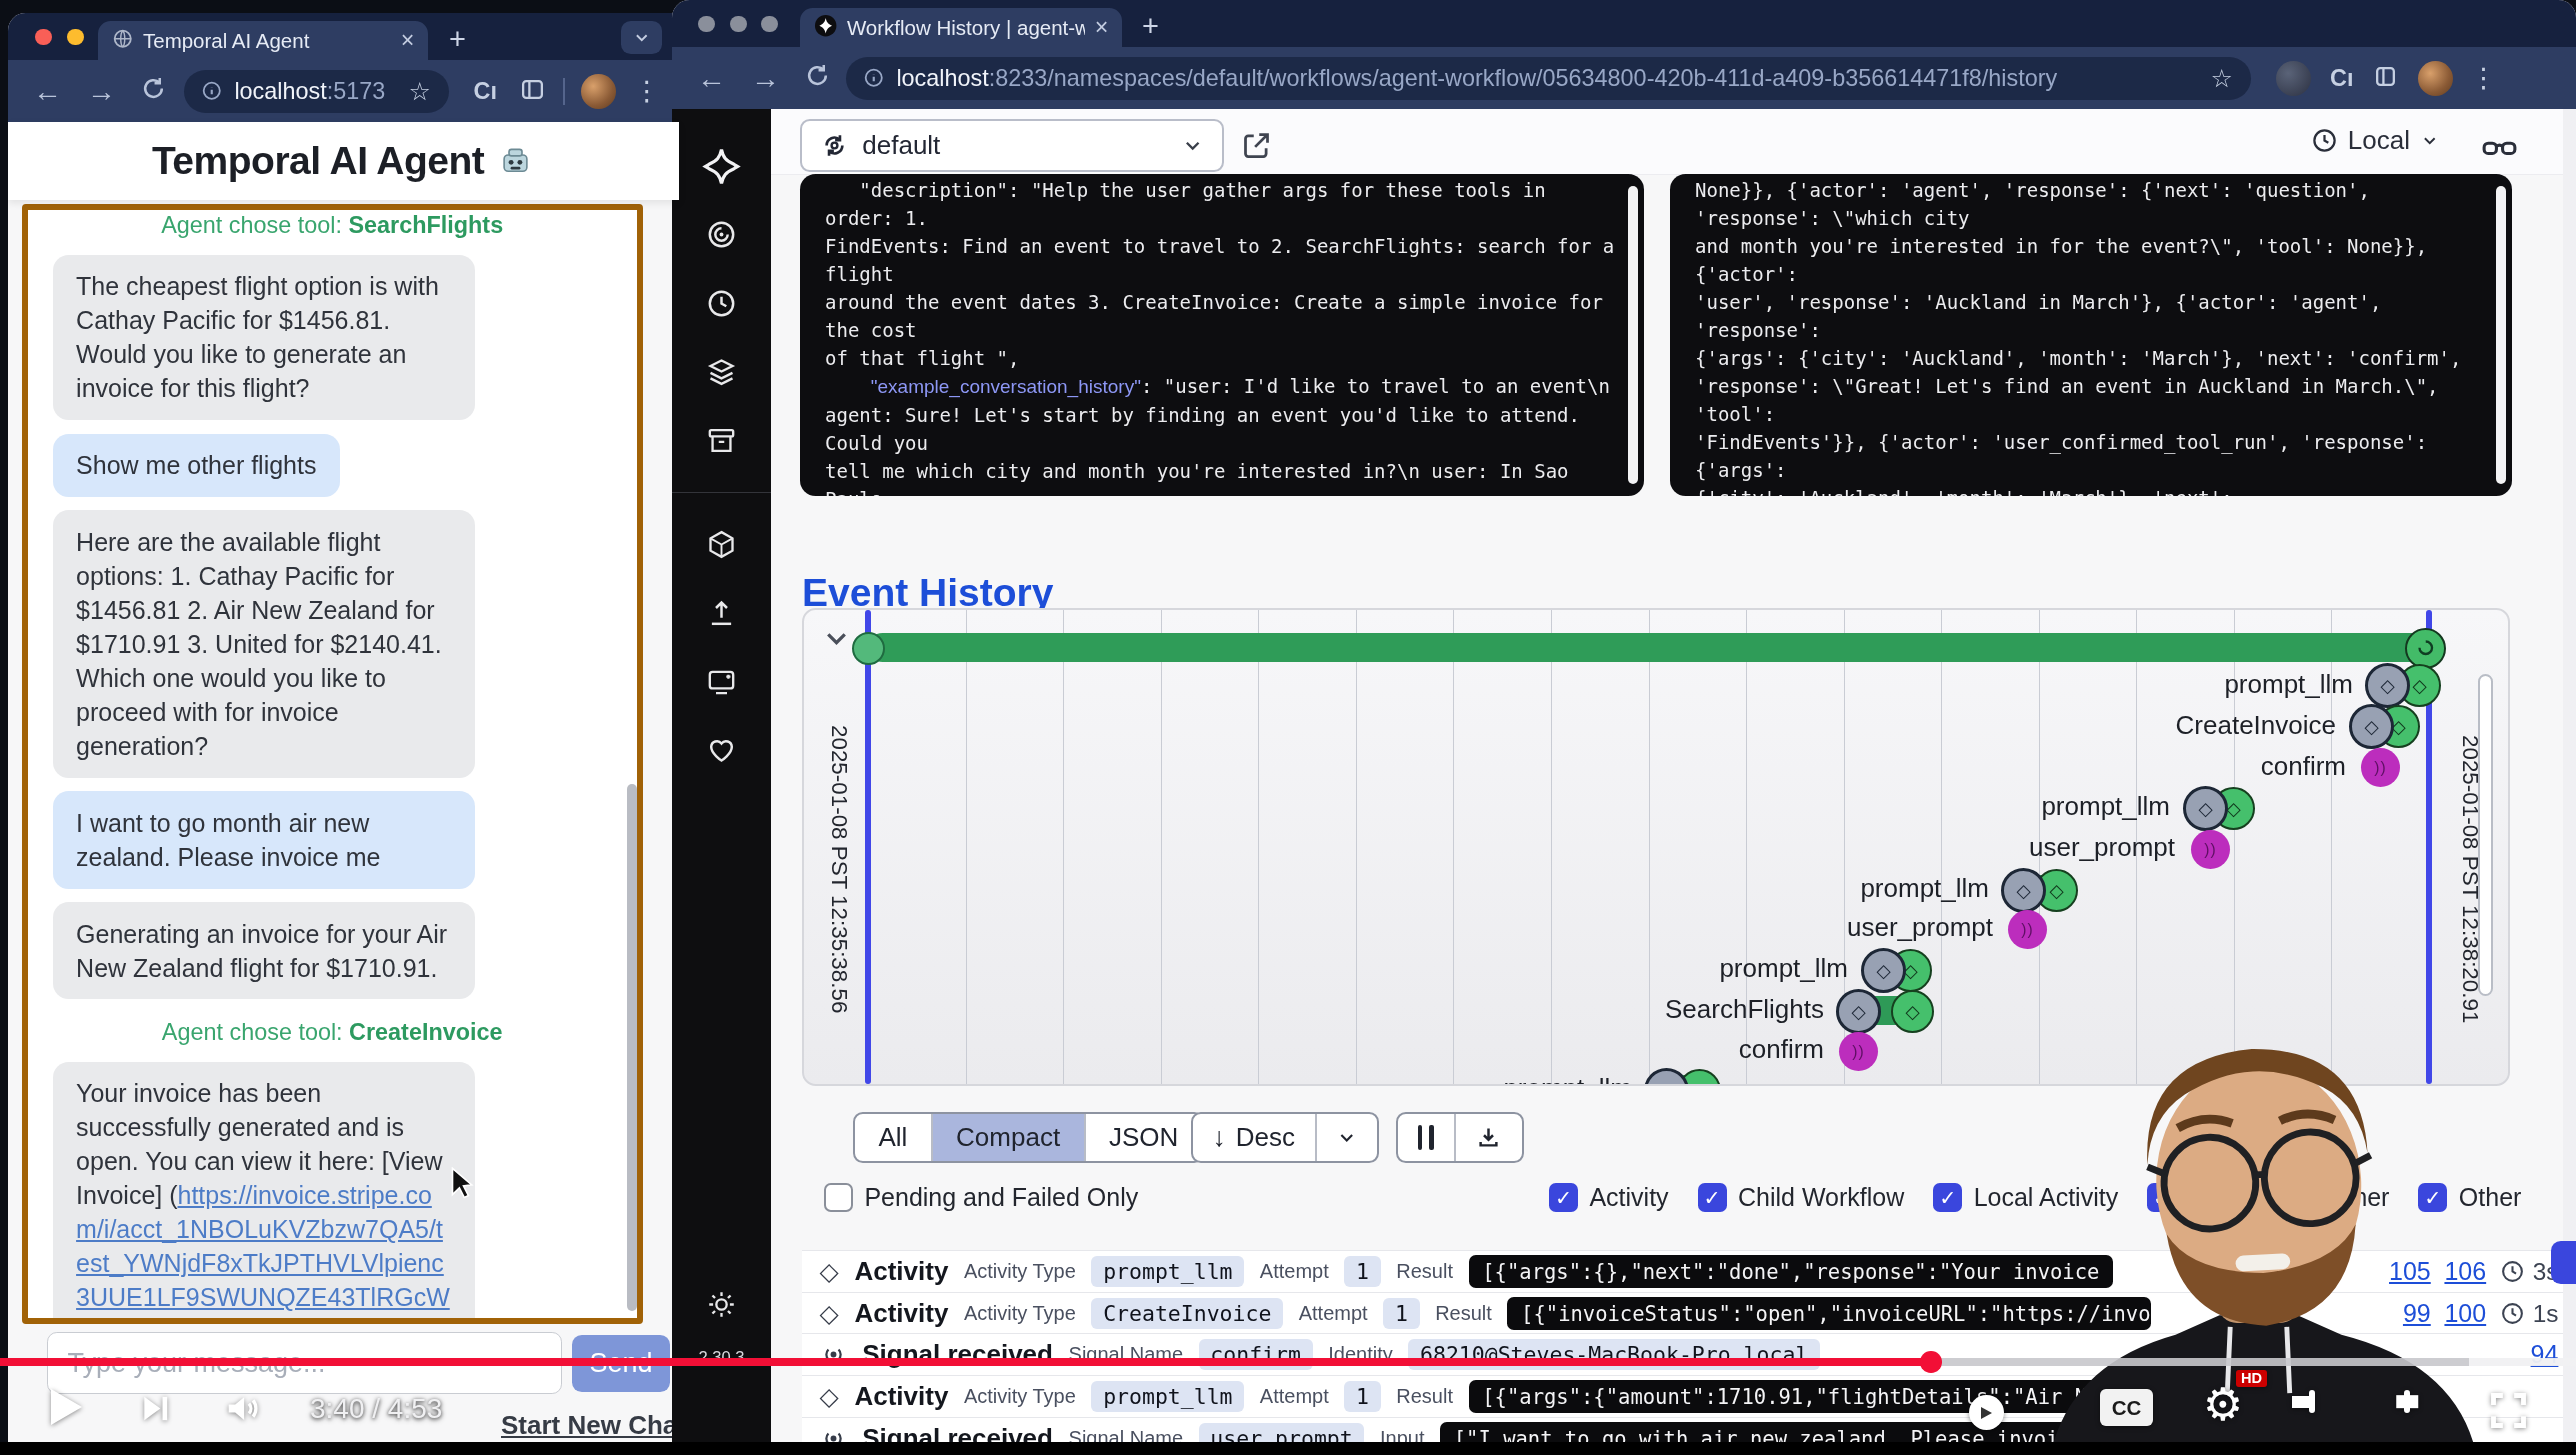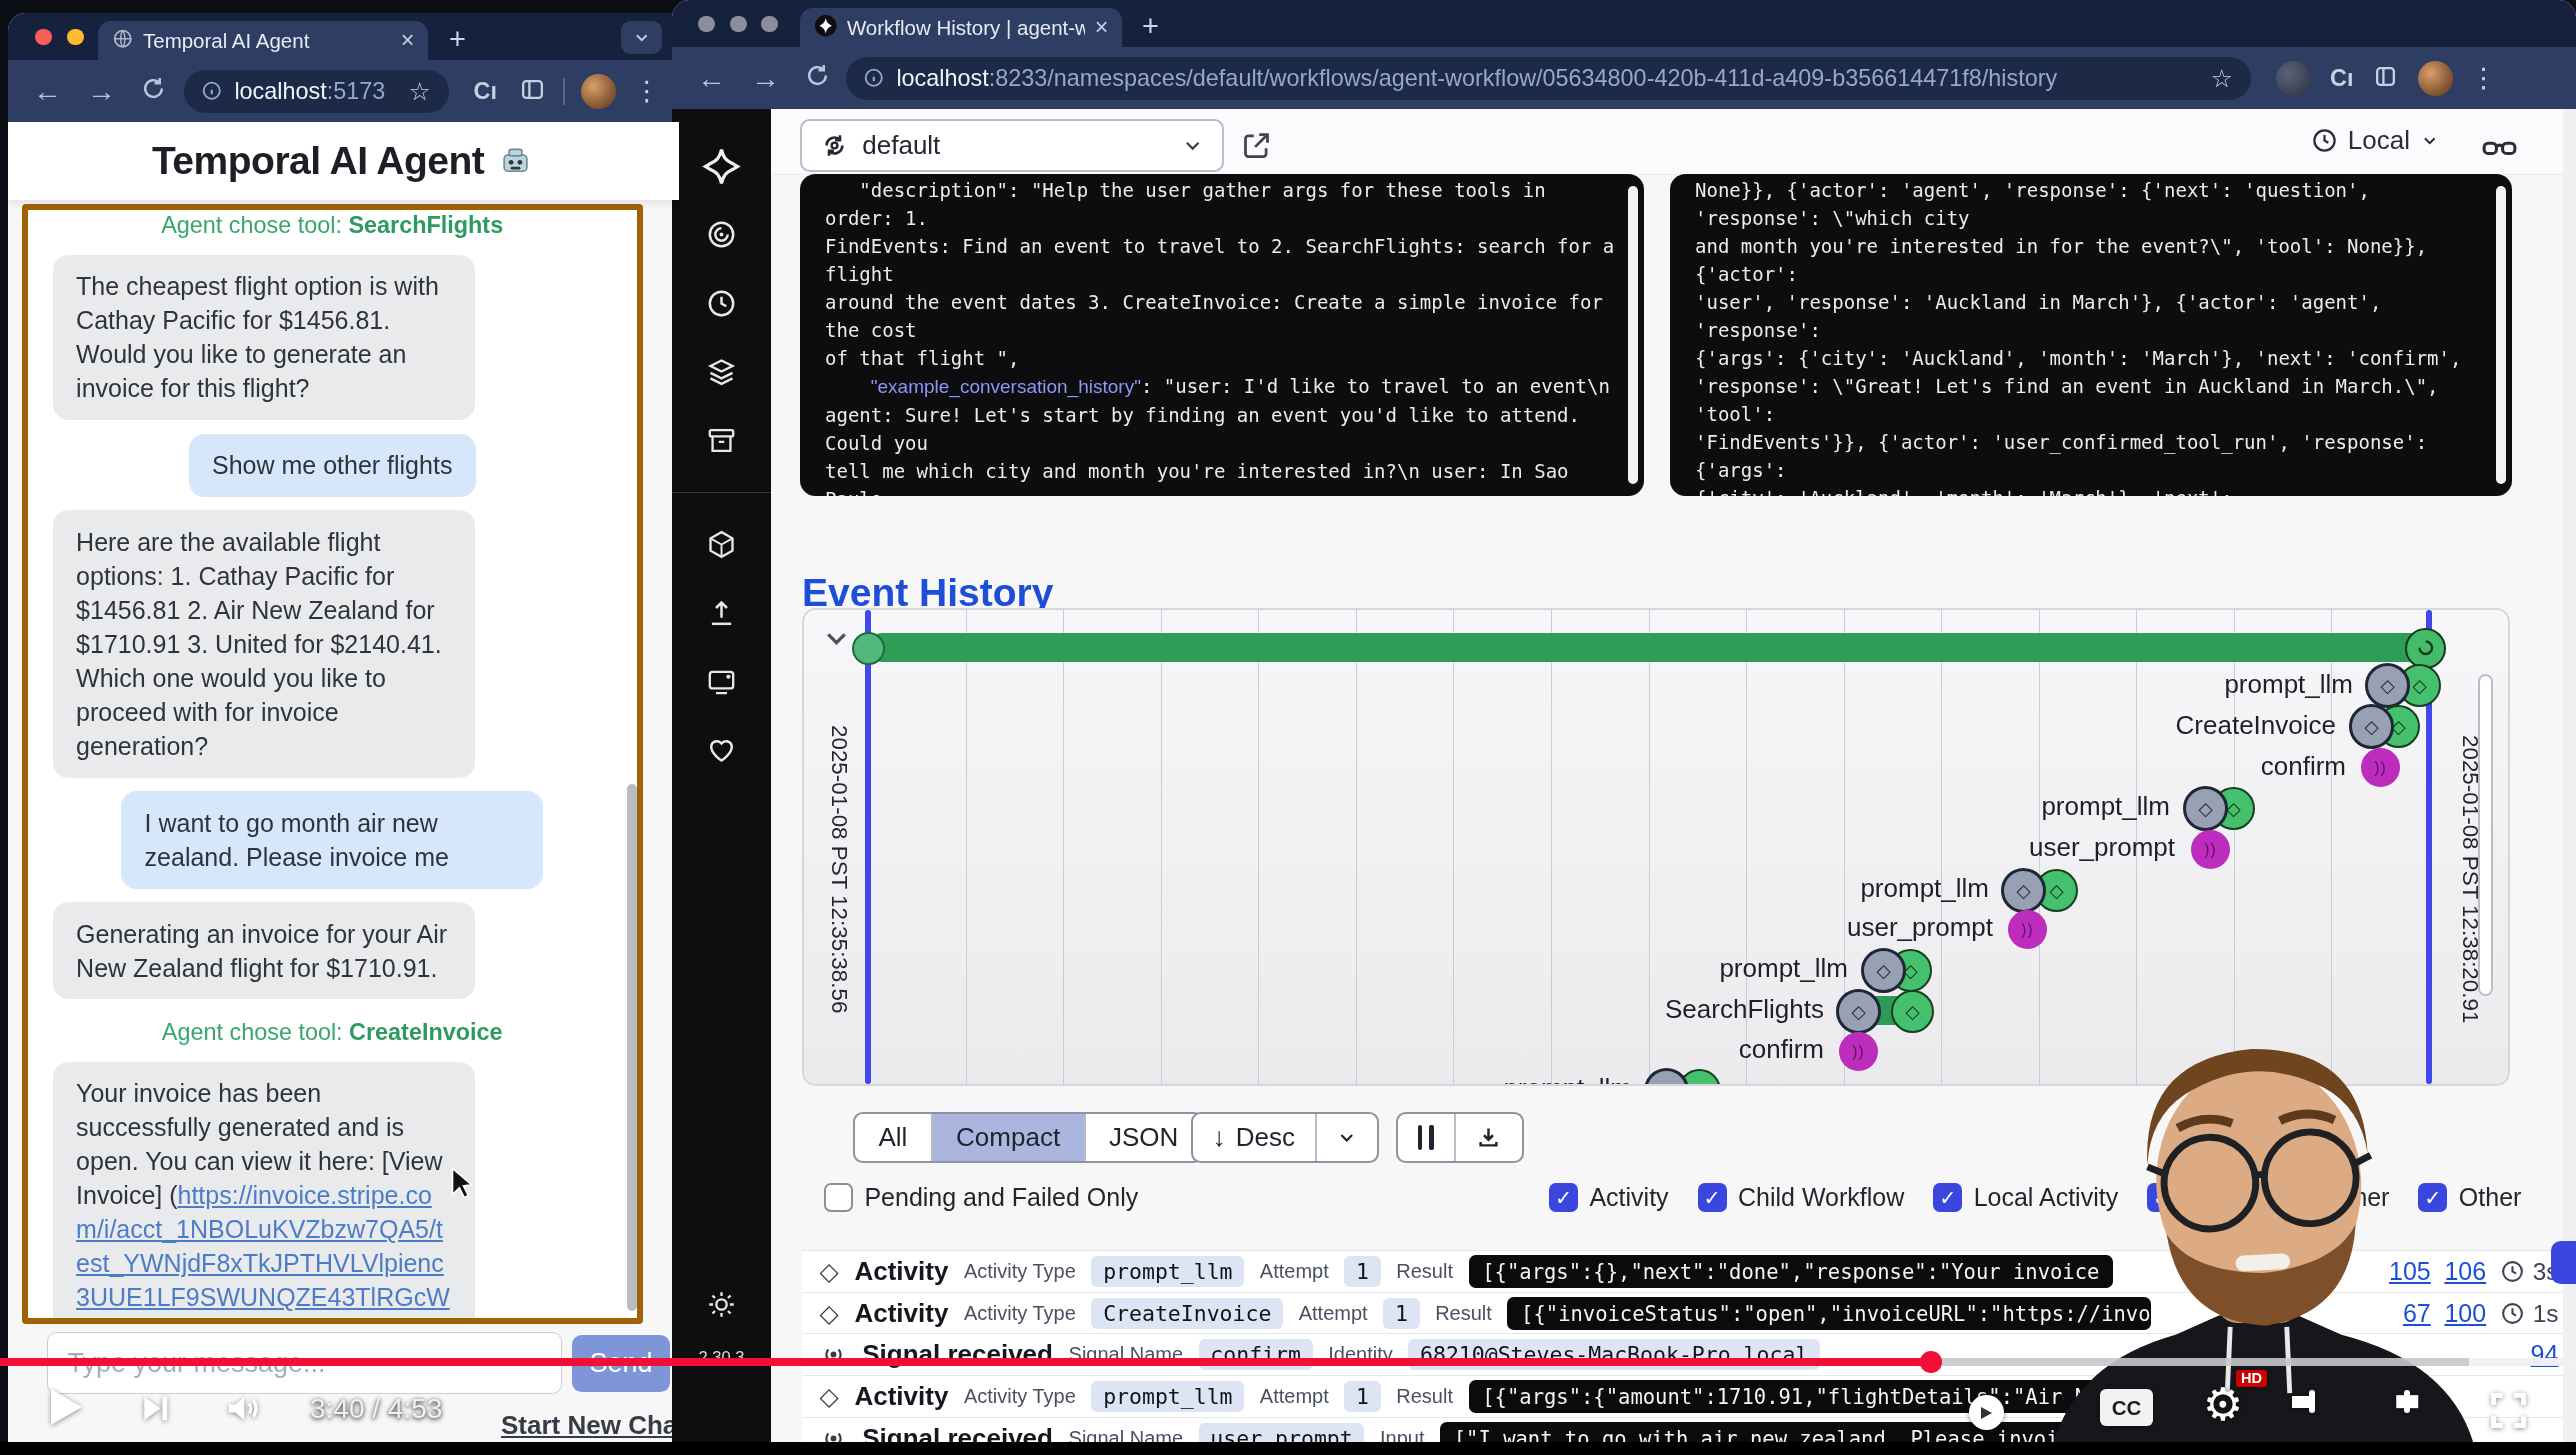--- a/index.html
+++ b/index.html
@@ -25,21 +25,21 @@
   .bar-ico{color:#c6d0e2;}
   .avatar{width:35px;height:35px;border-radius:50%;background:radial-gradient(circle at 35% 35%,#d9a06b,#8a5a35 60%,#5d3a1f);}
   
   .lp-header{position:absolute;top:109px;left:0;width:671px;height:78px;background:#fff;box-shadow:0 2.9px 7.8px rgba(0,0,0,.09);display:flex;align-items:center;justify-content:center;gap:11.7px;z-index:2;}
   .lp-title{font-size:39px;font-weight:700;color:#1c1f26;letter-spacing:-0.5px;}
   .chat-card{position:absolute;left:13.7px;top:191px;width:621px;height:1120px;background:#fff;border:6px solid #a16207;border-radius:3.9px;overflow:hidden;}
   .chat-msgs{display:flex;flex-direction:column;gap:13.7px;padding:9.8px 25px 0 25px;margin-top:-13.7px;}
   .msg-tool{text-align:center;font-size:23.4px;color:#39a56e;margin:5.9px 0 2px;}
   .msg-tool b{color:#2d9a60;font-weight:700;}
   .msg-row{display:flex;}
-  .msg-row.user{justify-content:center;}
+  .msg-row.user{justify-content:flex-start;}
   .bubble{max-width:422px;padding:14.6px 23.4px;border-radius:15.6px;font-size:25px;line-height:34px;color:#2f333b;}
   .bubble.agent{background:#e9eaec;}
   .bubble.user{background:#d7e7fb;}
   .bubble a{color:#4d7cc7;text-decoration:underline;word-break:break-all;}
   .chat-scrollbar{position:absolute;left:619px;top:771px;width:9.8px;height:527px;background:#b9bcc3;border-radius:4.9px;}
   .chat-input{position:absolute;left:39px;top:1319px;width:515px;height:62px;border:1px solid #c9ccd2;border-radius:9.8px;background:#fff;font-size:27px;color:#333;padding:0 19.5px;outline:none;}
   .chat-input::placeholder{color:#a8aeb9;}
   .send-btn{position:absolute;left:564px;top:1322px;width:98px;height:57px;background:#7e96d8;border:none;border-radius:9.8px;color:#fff;font-size:27px;}
   .start-chat{position:absolute;left:493px;top:1397px;font-size:26px;font-weight:600;color:#363b45;text-decoration:underline;}
   
@@ -540,21 +540,21 @@
             <span style="font-size:25px;color:#363c49">◇</span>
           </span>
           <span class="ev-name">Activity</span>
           <span class="ev-label">Activity Type</span>
           <span class="chip">CreateInvoice</span>
           <span class="ev-label">Attempt</span>
           <span class="chip">1</span>
           <span class="ev-label">Result</span>
           <span class="codechip">[{"invoiceStatus":"open","invoiceURL":"https://invoice.stripe.com/i/acct_</span>
           <span class="ev-right">
-            <a class="ev-link">67</a>
+            <a class="ev-link">99</a>
             <a class="ev-link">100</a>
             <span class="ev-dur">
               <svg width="25" height="25" viewBox="0 0 24 24">
                 <circle cx="12" cy="12" r="9" fill="none" stroke="#3c4352" stroke-width="2"></circle>
                 <path d="M12 7v5l3.4 2" fill="none" stroke="#3c4352" stroke-width="2"></path>
               </svg>
               <span>1s</span>
             </span>
           </span>
         </div>

